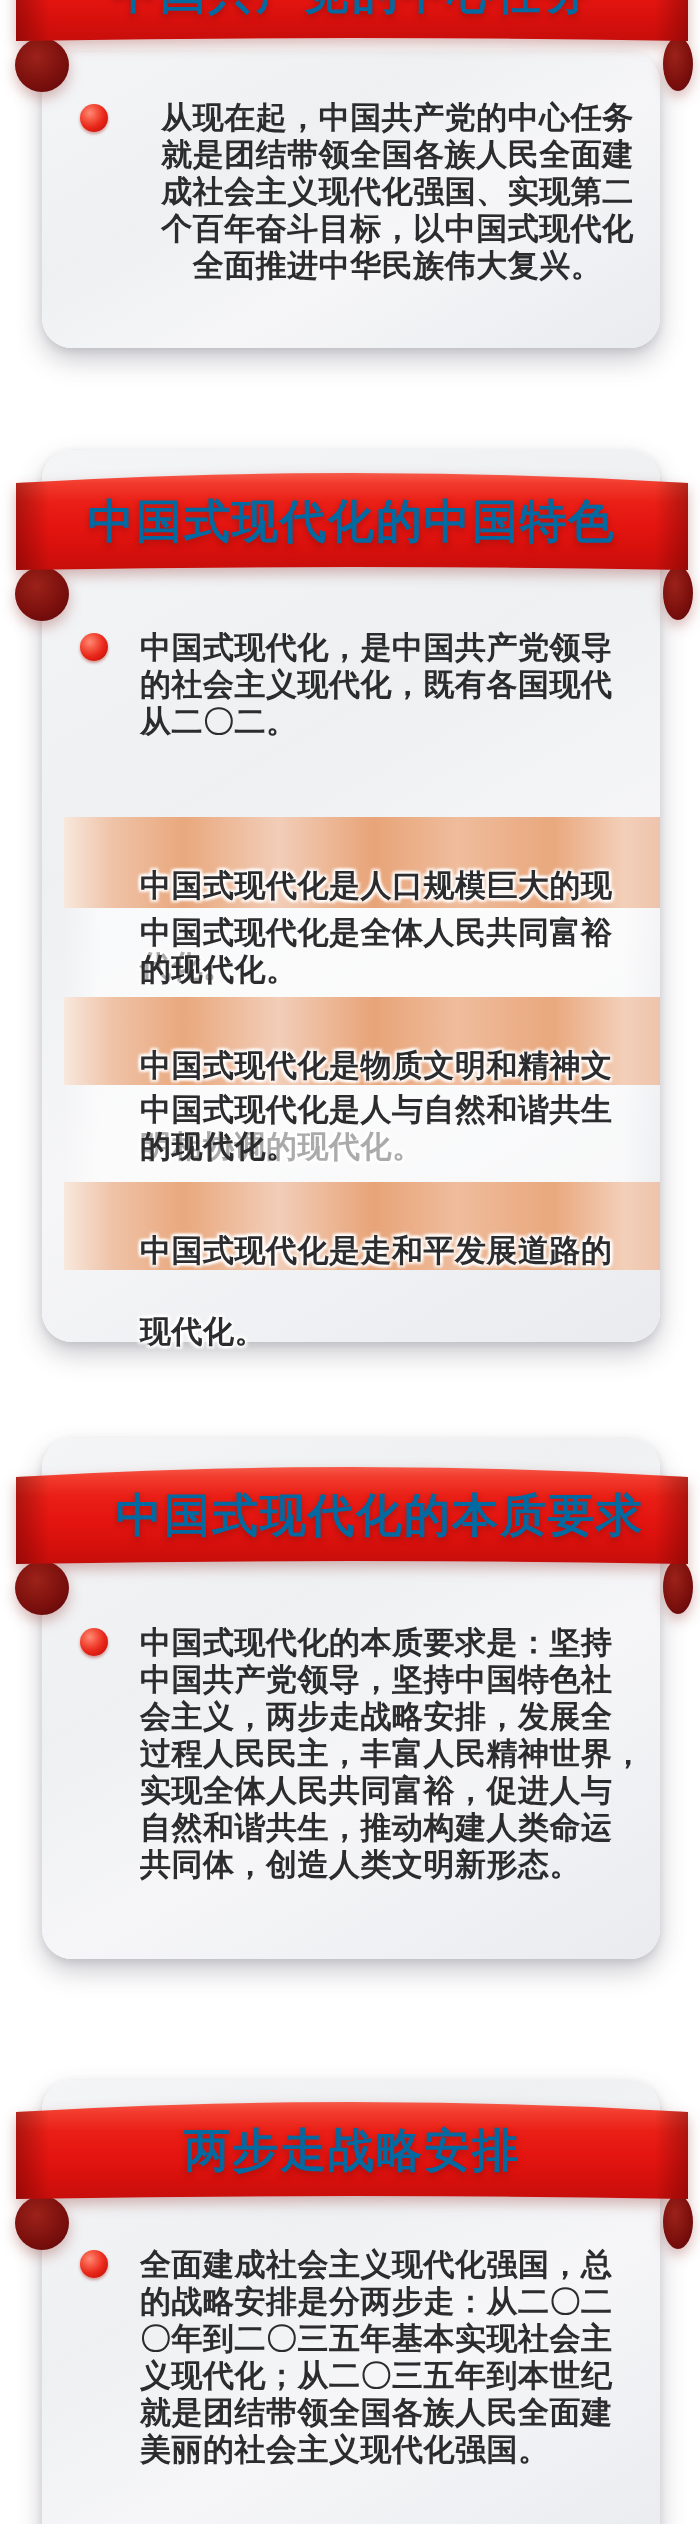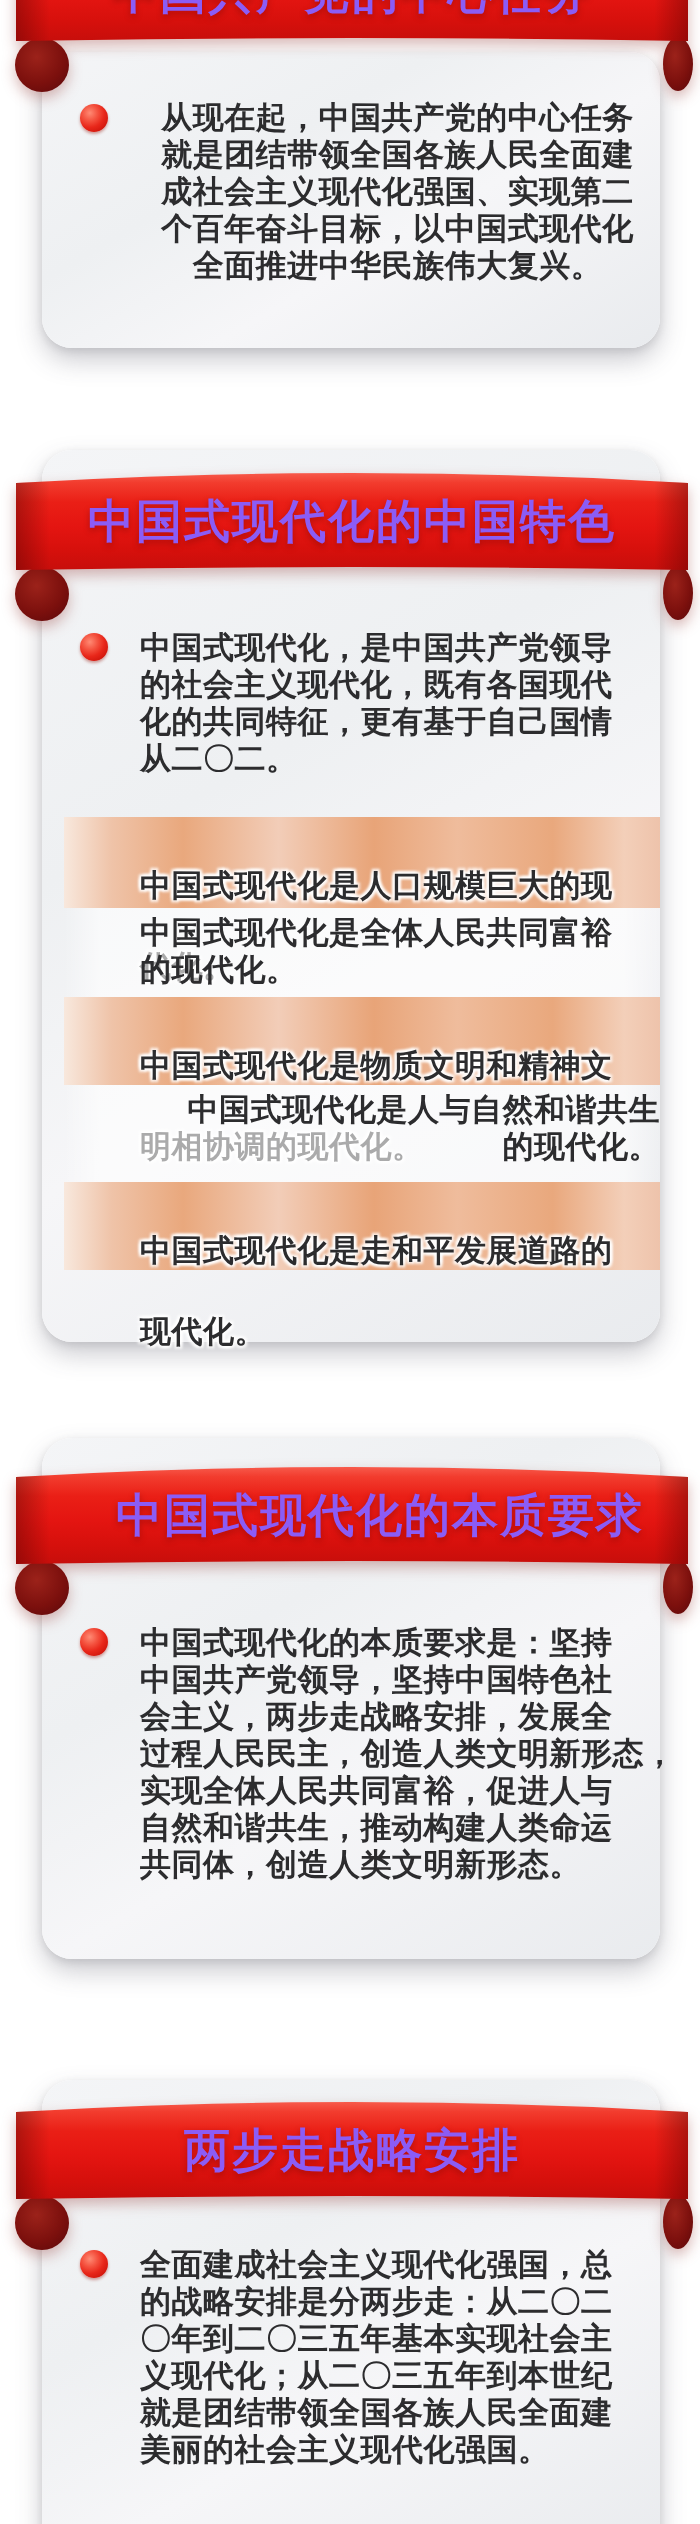--- a/index.html
+++ b/index.html
@@ -15,21 +15,21 @@
   }
   .card1{top:52px;height:296px;}
   .card2{top:450px;height:892px;}
   .card3{top:1438px;height:521px;}
   .card4{top:2080px;height:480px;}
   
   .ribbon{position:absolute;left:0;width:700px;height:190px;filter:drop-shadow(0 6px 7px rgba(130,20,12,.30));}
   .r1{top:-76px;} .r2{top:453px;} .r3{top:1447px;} .r4{top:2082px;}
   .rtitle{
     position:absolute;left:16px;width:672px;height:54px;line-height:54px;text-align:center;
-    color:#8b5cf6;font-size:46px;font-weight:700;letter-spacing:2px;
+    color:#0369a1;font-size:46px;font-weight:700;letter-spacing:2px;
     text-shadow:0 3px 6px rgba(120,8,4,.45);white-space:nowrap;
   }
   .t1{top:-35px;} .t2{top:494px;} .t3{top:1488px;padding-left:28px;} .t4{top:2123px;}
   
   .bullet{
     position:absolute;left:80px;width:28px;height:28px;border-radius:50%;
     background:radial-gradient(circle at 35% 32%,#ff8a74 0%,#f4523f 30%,#e8271a 55%,#cb1209 85%,#b50e06 100%);
     box-shadow:0 2px 3px rgba(150,20,10,.40);
   }
   .b1{top:104px;} .b2{top:633px;} .b3{top:1628px;} .b4{top:2250px;}
@@ -47,21 +47,21 @@
   .row-hl .ln{
     text-shadow:-2px -2px 3px #fff,2px -2px 3px #fff,-2px 2px 3px #fff,2px 2px 3px #fff,0 0 4px #fff;
     margin-top:44px;
   }
   .row-pl{
     background:linear-gradient(90deg,rgba(255,255,255,0) 0%,rgba(255,255,255,.6) 6%,rgba(255,255,255,.6) 94%,rgba(255,255,255,0) 100%);
   }
   .rw1{top:817px;height:91px;}
   .rw2{top:908px;height:89px;}
   .rw3{top:997px;height:88px;}
-  .rw4{top:1085px;height:97px;text-align:right;}
+  .rw4{top:1085px;height:97px;}
   .rw5{top:1182px;height:88px;}
 </style>
 </head>
 <body>
 
 <svg width="0" height="0" style="position:absolute">
   <defs>
     <linearGradient id="ribGrad" x1="0" y1="0" x2="0" y2="1">
       <stop offset="0" stop-color="#f75a4b"></stop>
       <stop offset=".1" stop-color="#f23c2e"></stop>
@@ -134,40 +134,39 @@
       <ellipse cx="678" cy="140" rx="15" ry="27" fill="url(#foldGrad)"></ellipse>
       <path d="M16,30 Q352,10 688,30 L688,117 Q352,111 16,117 Z" fill="url(#ribGrad)"></path>
       <path d="M16,30 Q352,10 688,30 L688,117 Q352,111 16,117 Z" fill="url(#tipShade)"></path>
     </svg>
     <div class="rtitle t2">中国式现代化的中国特色</div>
 
     <span class="bullet b2"></span>
     <div class="para p2">
       <div class="ln">中国式现代化，是中国共产党领导</div>
       <div class="ln">的社会主义现代化，既有各国现代</div>
-      <div class="ln">化的共同特征，更有基于自己国情</div>
       <div class="ln">从二〇二。</div>
     </div>
   </div>
 
   <div>
     <div class="card card3"></div>
     <svg class="ribbon r3" viewBox="0 0 700 190">
       <circle cx="42" cy="141" r="27" fill="url(#foldGrad)"></circle>
       <ellipse cx="678" cy="140" rx="15" ry="27" fill="url(#foldGrad)"></ellipse>
       <path d="M16,30 Q352,10 688,30 L688,117 Q352,111 16,117 Z" fill="url(#ribGrad)"></path>
       <path d="M16,30 Q352,10 688,30 L688,117 Q352,111 16,117 Z" fill="url(#tipShade)"></path>
     </svg>
     <div class="rtitle t3">中国式现代化的本质要求</div>
     <span class="bullet b3"></span>
     <div class="para p3">
       <div class="ln">中国式现代化的本质要求是：坚持</div>
       <div class="ln">中国共产党领导，坚持中国特色社</div>
       <div class="ln">会主义，两步走战略安排，发展全</div>
-      <div class="ln">过程人民民主，创造人类文明新形态，</div>
+      <div class="ln">过程人民民主，丰富人民精神世界，</div>
       <div class="ln">实现全体人民共同富裕，促进人与</div>
       <div class="ln">自然和谐共生，推动构建人类命运</div>
       <div class="ln">共同体，创造人类文明新形态。</div>
     </div>
   </div>
 
   <div>
     <div class="card card4"></div>
     <svg class="ribbon r4" viewBox="0 0 700 190">
       <circle cx="42" cy="141" r="27" fill="url(#foldGrad)"></circle>

